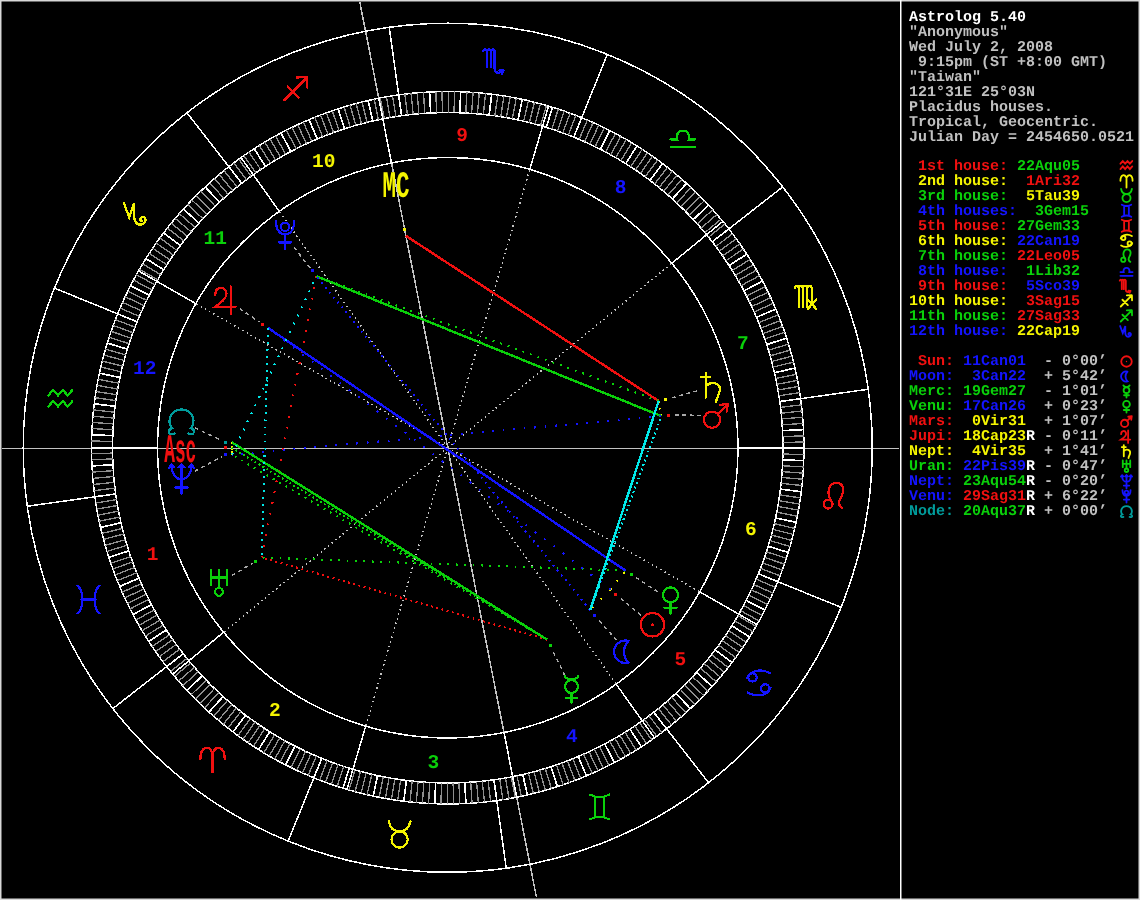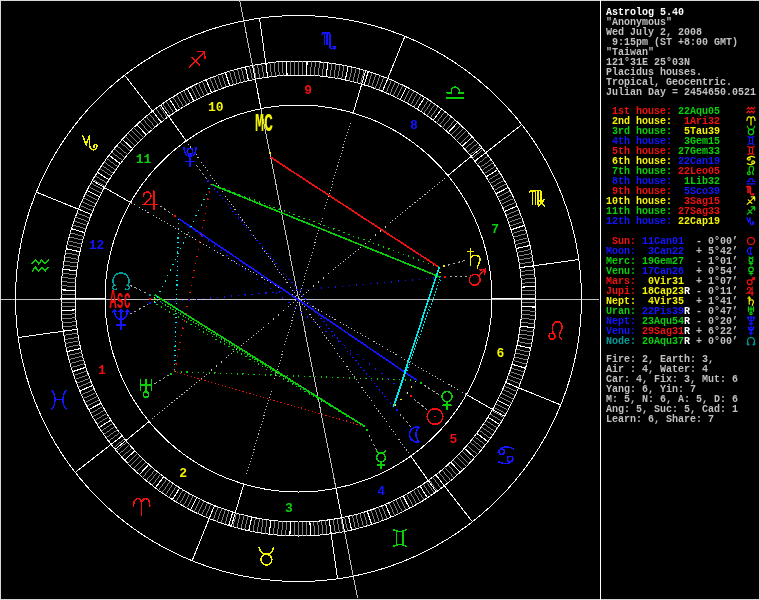--- a/index.html
+++ b/index.html
@@ -635,44 +635,37 @@
 <span style="color:#c0c0c0">Wed July 2, 2008</span>
 <span style="color:#c0c0c0"> 9:15pm (ST +8:00 GMT)</span>
 <span style="color:#c0c0c0">"Taiwan"</span>
 <span style="color:#c0c0c0">121°31E 25°03N</span>
 <span style="color:#c0c0c0">Placidus houses.</span>
 <span style="color:#c0c0c0">Tropical, Geocentric.</span>
 <span style="color:#c0c0c0">Julian Day = 2454650.0521</span></pre>
 <pre style="top:107px"><span style="color:#f01010"> 1st house:</span> <span style="color:#0ad00a">22Aqu05</span>
 <span style="color:#f4f400"> 2nd house:</span> <span style="color:#f01010"> 1Ari32</span>
 <span style="color:#0ad00a"> 3rd house:</span> <span style="color:#f4f400"> 5Tau39</span>
-<span style="color:#1414ff"> 4th house:</span> <span style="color:#0ad00a"> 3Gem15</span>
+<span style="color:#1414ff"> 4th houses:</span> <span style="color:#0ad00a"> 3Gem15</span>
 <span style="color:#f01010"> 5th house:</span> <span style="color:#0ad00a">27Gem33</span>
 <span style="color:#f4f400"> 6th house:</span> <span style="color:#1414ff">22Can19</span>
 <span style="color:#0ad00a"> 7th house:</span> <span style="color:#f01010">22Leo05</span>
 <span style="color:#1414ff"> 8th house:</span> <span style="color:#0ad00a"> 1Lib32</span>
 <span style="color:#f01010"> 9th house:</span> <span style="color:#1414ff"> 5Sco39</span>
 <span style="color:#f4f400">10th house:</span> <span style="color:#f01010"> 3Sag15</span>
 <span style="color:#0ad00a">11th house:</span> <span style="color:#f01010">27Sag33</span>
 <span style="color:#1414ff">12th house:</span> <span style="color:#f4f400">22Cap19</span></pre>
 <pre style="top:237px"><span style="color:#f01010"> Sun:</span> <span style="color:#1414ff">11Can01</span>  <span style="color:#c0c0c0">- 0°00’</span>
 <span style="color:#1414ff">Moon:</span> <span style="color:#1414ff"> 3Can22</span>  <span style="color:#c0c0c0">+ 5°42’</span>
 <span style="color:#0ad00a">Merc:</span> <span style="color:#0ad00a">19Gem27</span>  <span style="color:#c0c0c0">- 1°01’</span>
-<span style="color:#0ad00a">Venu:</span> <span style="color:#1414ff">17Can26</span>  <span style="color:#c0c0c0">+ 0°54’</span>
+<span style="color:#0ad00a">Venu:</span> <span style="color:#1414ff">17Can26</span>  <span style="color:#c0c0c0">+ 0°23’</span>
 <span style="color:#f01010">Mars:</span> <span style="color:#f4f400"> 0Vir31</span>  <span style="color:#c0c0c0">+ 1°07’</span>
 <span style="color:#f01010">Jupi:</span> <span style="color:#f4f400">18Cap23</span><span style="color:#ffffff">R</span><span style="color:#c0c0c0"> </span><span style="color:#c0c0c0">- 0°11’</span>
 <span style="color:#f4f400">Nept:</span> <span style="color:#f4f400"> 4Vir35</span>  <span style="color:#c0c0c0">+ 1°41’</span>
 <span style="color:#0ad00a">Uran:</span> <span style="color:#1414ff">22Pis39</span><span style="color:#ffffff">R</span><span style="color:#c0c0c0"> </span><span style="color:#c0c0c0">- 0°47’</span>
 <span style="color:#1414ff">Nept:</span> <span style="color:#0ad00a">23Aqu54</span><span style="color:#ffffff">R</span><span style="color:#c0c0c0"> </span><span style="color:#c0c0c0">- 0°20’</span>
 <span style="color:#1414ff">Venu:</span> <span style="color:#f01010">29Sag31</span><span style="color:#ffffff">R</span><span style="color:#c0c0c0"> </span><span style="color:#c0c0c0">+ 6°22’</span>
 <span style="color:#009c9c">Node:</span> <span style="color:#0ad00a">20Aqu37</span><span style="color:#ffffff">R</span><span style="color:#c0c0c0"> </span><span style="color:#c0c0c0">+ 0°00’</span></pre>
-<pre style="top:355px"><span style="color:#c0c0c0">Fire: 2, Earth: 3,</span>
-<span style="color:#c0c0c0">Air : 4, Water: 4</span>
-<span style="color:#c0c0c0">Car: 4, Fix: 3, Mut: 6</span>
-<span style="color:#c0c0c0">Yang: 6, Yin: 7</span>
-<span style="color:#c0c0c0">M: 5, N: 6, A: 5, D: 6</span>
-<span style="color:#c0c0c0">Ang: 5, Suc: 5, Cad: 1</span>
-<span style="color:#c0c0c0">Learn: 6, Share: 7</span></pre>
 <div class="b" style="left:0;top:0;width:760px;height:1px"></div>
 <div class="b" style="left:0;top:599px;width:760px;height:1px"></div>
 <div class="b" style="left:0;top:0;width:1px;height:600px"></div>
 <div class="b" style="left:759px;top:0;width:1px;height:600px"></div>
 <div class="b" style="left:600px;top:0;width:1px;height:600px;background:#fff"></div>
 </div>
 </body></html>

